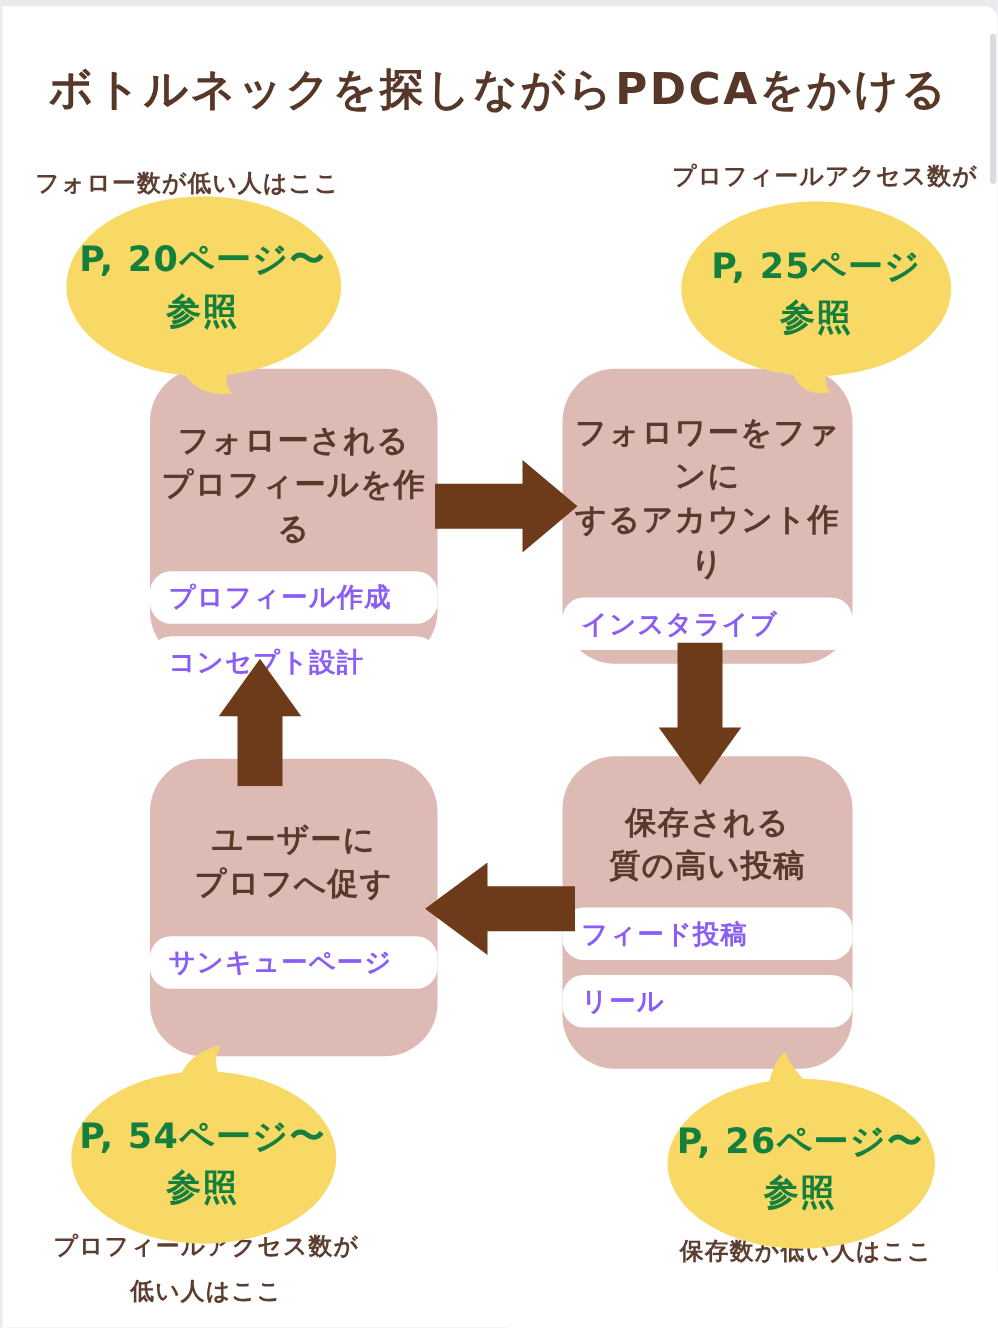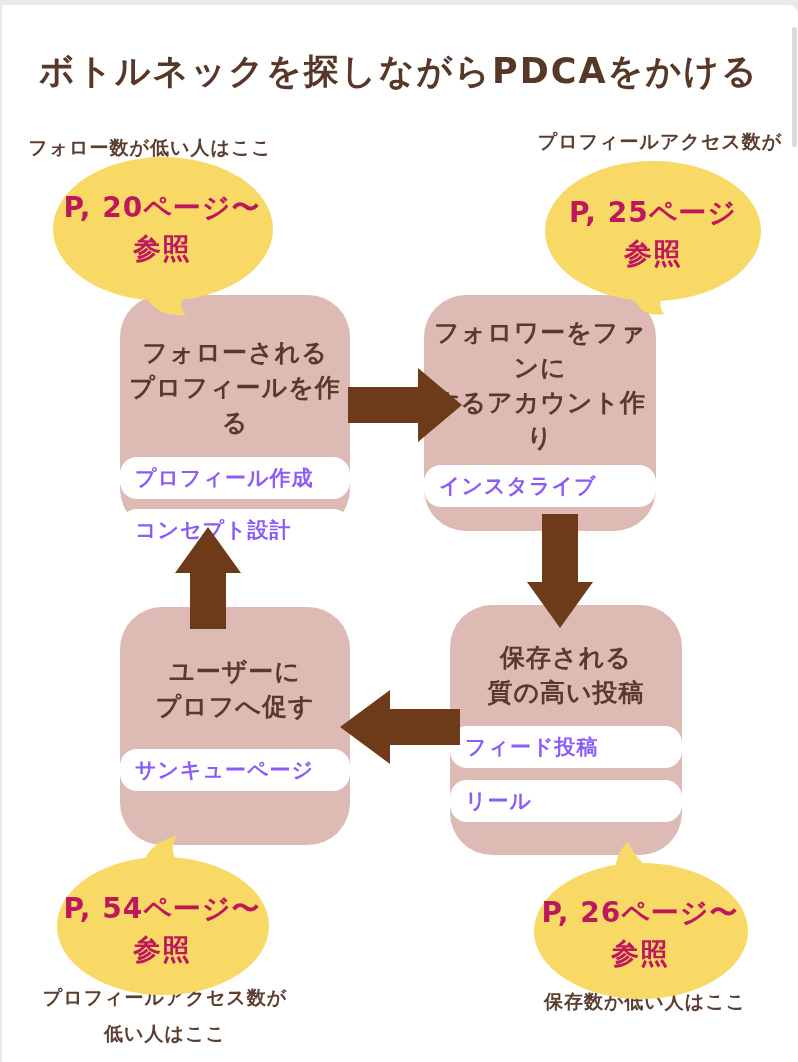--- a/index.html
+++ b/index.html
@@ -17,21 +17,21 @@
   .abs{position:absolute;}
   .title{
     left:0;top:48px;width:798px;text-align:center;
     font-size:35px;font-weight:bold;color:#573828;letter-spacing:2px;
   }
   .caption{
     font-size:19px;font-weight:bold;color:#5c3e30;
     text-align:center;line-height:36px;letter-spacing:1px;
   }
   .bubble-text{
-    font-size:28px;font-weight:bold;color:#be185d;
+    font-size:28px;font-weight:bold;color:#15803d;
     text-align:center;line-height:41px;letter-spacing:1px;
   }
   .pbox{
     background:#debab5;border-radius:42px;
     display:flex;flex-direction:column;
     box-sizing:border-box;
   }
   .pbox .btitle{
     text-align:center;font-size:25px;line-height:35px;
     font-weight:bold;color:#573a2b;letter-spacing:1px;
@@ -66,21 +66,21 @@
 
   <div class="abs pbox" style="left:120px;top:295px;width:230px;height:236px;padding-top:40px;">
     <div class="btitle">
       <div>フォローされる</div>
       <div>プロフィールを作る</div>
     </div>
     <div class="pill" style="margin-top:17px;">プロフィール作成</div>
     <div class="pill" style="margin-top:10px;">コンセプト設計</div>
   </div>
 
-  <div class="abs pbox" style="left:424px;top:295px;width:232px;height:236px;padding-top:20px;">
+  <div class="abs pbox" style="left:450px;top:295px;width:232px;height:236px;padding-top:33px;">
     <div class="btitle">
       <div>フォロワーをファンに</div>
       <div>するアカウント作り</div>
     </div>
     <div class="pill" style="margin-top:10px;">インスタライブ</div>
   </div>
 
   <div class="abs pbox" style="left:450px;top:605px;width:232px;height:250px;padding-top:35px;">
     <div class="btitle">
       <div>保存される</div>

